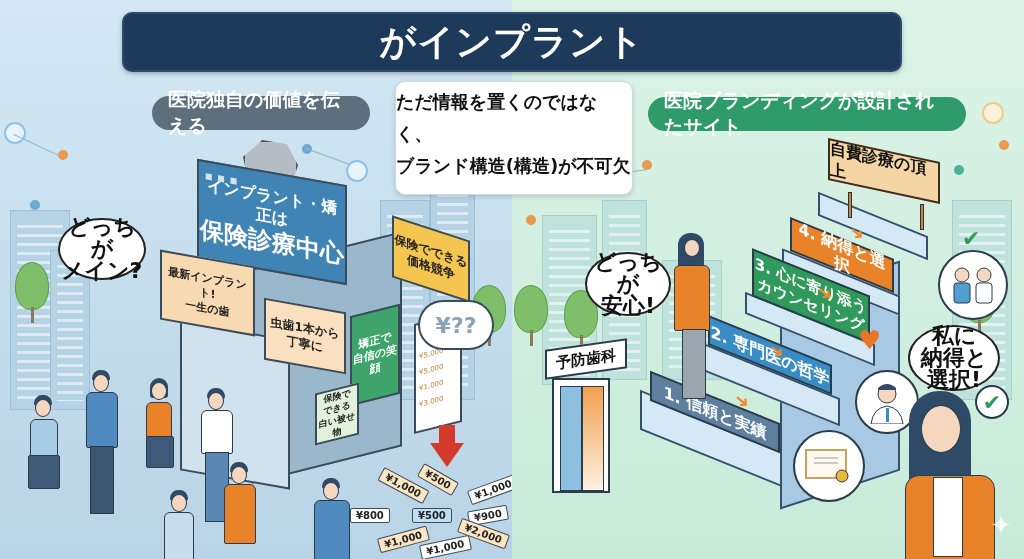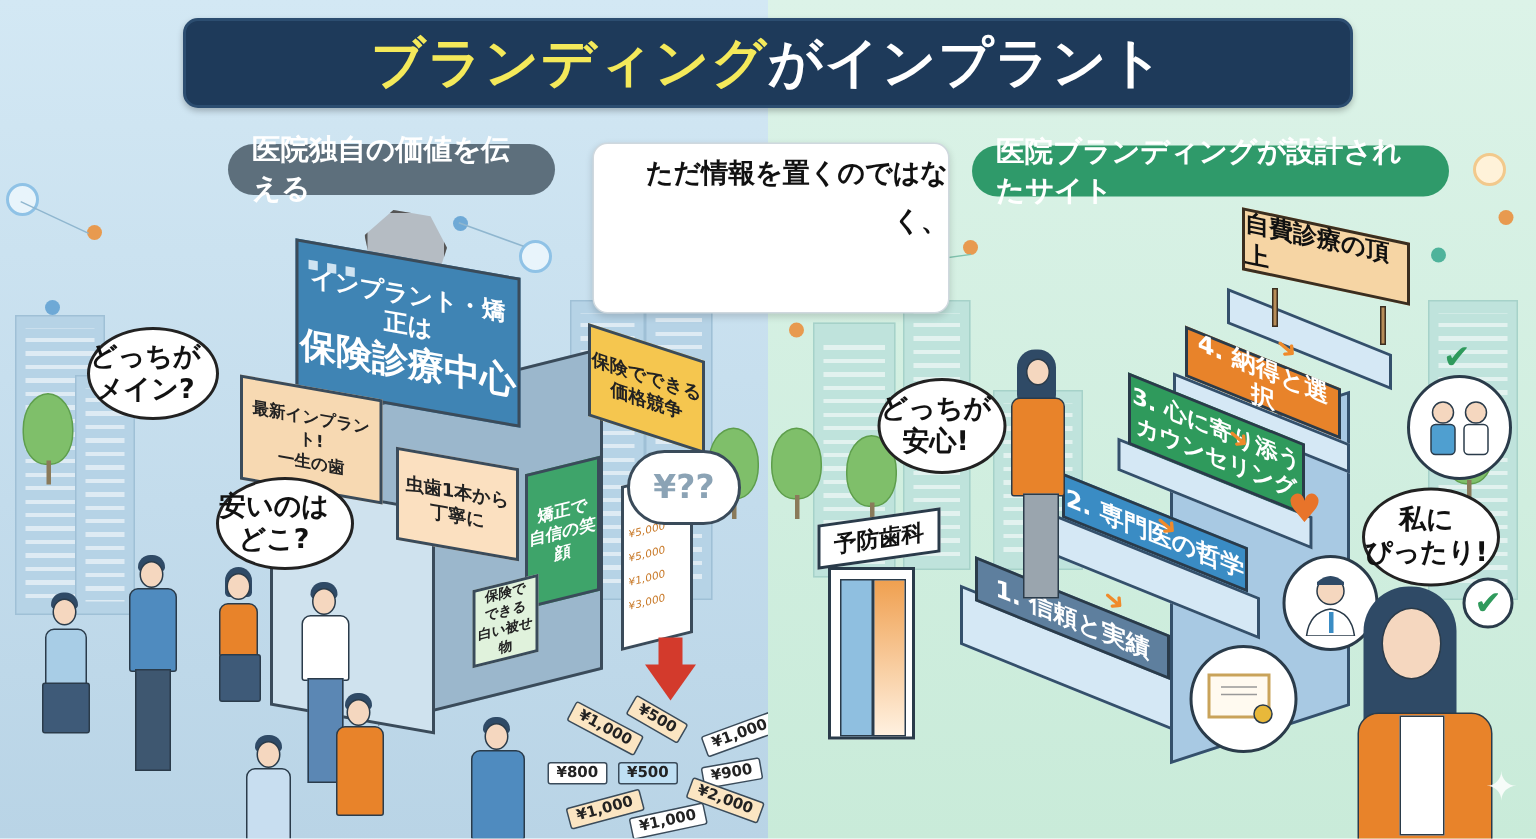--- a/index.html
+++ b/index.html
@@ -43,32 +43,32 @@
 
   .pill {
     position: absolute; height: 34px; border-radius: 17px; color: #fff;
     font-size: 19px; font-weight: bold; display: flex; align-items: center; justify-content: center;
     padding: 0 16px;
   }
   .pill-left { left: 152px; top: 96px; width: 218px; background: #5d6f7c; }
   .pill-right { left: 648px; top: 97px; width: 318px; background: #2f9a6a; }
 
   .callout {
-    position: absolute; left: 395px; top: 95px; width: 238px; height: 114px;
+    position: absolute; left: 395px; top: 81px; width: 238px; height: 114px;
     background: #fff; border-radius: 10px; border: 1px solid #cfd8de;
     box-shadow: 0 2px 5px rgba(0,0,0,.15);
-    font-size: 18px; font-weight: bold; color: #111; text-align: right; line-height: 32px;
+    font-size: 18px; font-weight: bold; color: #111; text-align: left; line-height: 32px;
     padding-top: 4px;
   }
 
   
   .bubble {
     position: absolute; background: #fff; border: 2px solid #222; border-radius: 50%;
-    display: flex; align-items: center; justify-content: flex-start; text-align: center;
-    font-weight: bold; color: #111; font-size: 18px; line-height: 22px;
+    display: flex; align-items: center; justify-content: center; text-align: center;
+    font-weight: bold; color: #111; font-size: 22px; line-height: 22px;
   }
   .bubble .t { display: block; }
 
   
   .sign { position: absolute; border: 2px solid #3a4b5a; display:flex; flex-direction:column; align-items:center; justify-content:center; text-align:center; font-weight:bold; }
   .sign-main {
     left: 197px; top: 172px; width: 150px; height: 100px; background: #3f84b4; color: #fff;
     transform: skewY(10deg); font-size: 16px; line-height: 20px;
   }
   .sign-main .big { font-size: 24px; line-height: 30px; }
@@ -194,26 +194,20 @@
     <div>¥3,000</div>
   </div>
   <div class="yen-cloud">¥??</div>
 
   <div class="bubble" style="left:58px;top:218px;width:88px;height:62px;">
     <div>
         <span class="t">どっちが</span>
         <span class="t">メイン?</span>
       </div>
   </div>
-  <div class="bubble" style="left:144px;top:318px;width:92px;height:62px;">
-    <div>
-        <span class="t">安いのは</span>
-        <span class="t">どこ?</span>
-      </div>
-  </div>
 
   <div class="person" style="left:32px;top:395px;">
     <div class="hair" style="left:2px;top:0;"></div>
       <div class="head" style="left:3px;top:4px;"></div>
     <div class="body" style="left:-2px;top:24px;width:28px;height:40px;background:#a8cde6;"></div>
     <div class="body" style="left:-4px;top:60px;width:32px;height:34px;background:#3e5a78;border-radius:2px;"></div>
   </div>
   <div class="person" style="left:90px;top:370px;">
     <div class="hair" style="left:2px;top:0;"></div>
       <div class="head" style="left:3px;top:4px;"></div>
@@ -249,21 +243,21 @@
   </div>
 
   <div class="red-arrow">
       <div class="shaft"></div>
       <div class="head"></div>
     </div>
 
   <div class="tag" style="left:378px;top:478px;transform:rotate(28deg);">¥1,000</div>
   <div class="tag" style="left:418px;top:472px;transform:rotate(30deg);">¥500</div>
   <div class="tag w" style="left:468px;top:482px;transform:rotate(-20deg);">¥1,000</div>
-  <div class="tag w" style="left:365px;top:508px;">¥800</div>
+  <div class="tag w" style="left:350px;top:508px;">¥800</div>
   <div class="tag b" style="left:412px;top:508px;">¥500</div>
   <div class="tag w" style="left:468px;top:508px;transform:rotate(-10deg);">¥900</div>
   <div class="tag" style="left:378px;top:532px;transform:rotate(-15deg);">¥1,000</div>
   <div class="tag" style="left:458px;top:526px;transform:rotate(20deg);">¥2,000</div>
   <div class="tag w" style="left:420px;top:540px;transform:rotate(-12deg);">¥1,000</div>
 </div>
 
 <div class="panel panel-right">
   <div class="bldg" style="left:30px;top:215px;width:55px;height:170px;">
       <div class="win"></div>
@@ -360,38 +354,38 @@
       <line x1="10" y1="17" x2="34" y2="17" stroke="#999"></line>
       <circle cx="38" cy="30" r="6" fill="#e8b83a" stroke="#2a3b4a"></circle>
     </svg>
 </div>
 
 <span class="heart" style="left:858px;top:325px;">♥</span>
 
 <div class="bubble" style="left:908px;top:325px;width:92px;height:66px;">
   <div>
       <span class="t">私に</span>
-      <span class="t">ぴったり!</span>
+      <span class="t">納得と選択!</span>
     </div>
 </div>
 
 <div class="check-circle" style="left:975px;top:385px;">✔</div>
 
 <div class="person" style="left:915px;top:395px;">
   <div class="hair" style="left:-6px;top:-4px;width:62px;height:100px;border-radius:30px 30px 10px 10px;background:#2f4a66;"></div>
   <div class="head" style="left:6px;top:10px;width:40px;height:48px;"></div>
   <div class="body" style="left:-10px;top:80px;width:90px;height:90px;background:#e8832a;border-radius:14px 14px 0 0;"></div>
   <div style="position:absolute;left:18px;top:82px;width:30px;height:80px;background:#fff;border:1.5px solid #2a3b4a;"></div>
 </div>
 <span class="sparkle" style="left:990px;top:510px;">✦</span>
 
 <div class="title-bar">
-    <span class="hl">ブランディング</span>
     <span>が</span>
     <span>インプラント</span>
 </div>
 
 <div class="pill pill-left">医院独自の価値を伝える</div>
 <div class="pill pill-right">医院ブランディングが設計されたサイト</div>
 
 <div class="callout">
   <div>ただ情報を置くのではなく、</div>
+  <div>ブランド構造(構造)が不可欠</div>
 </div>
 
 </body></html>

